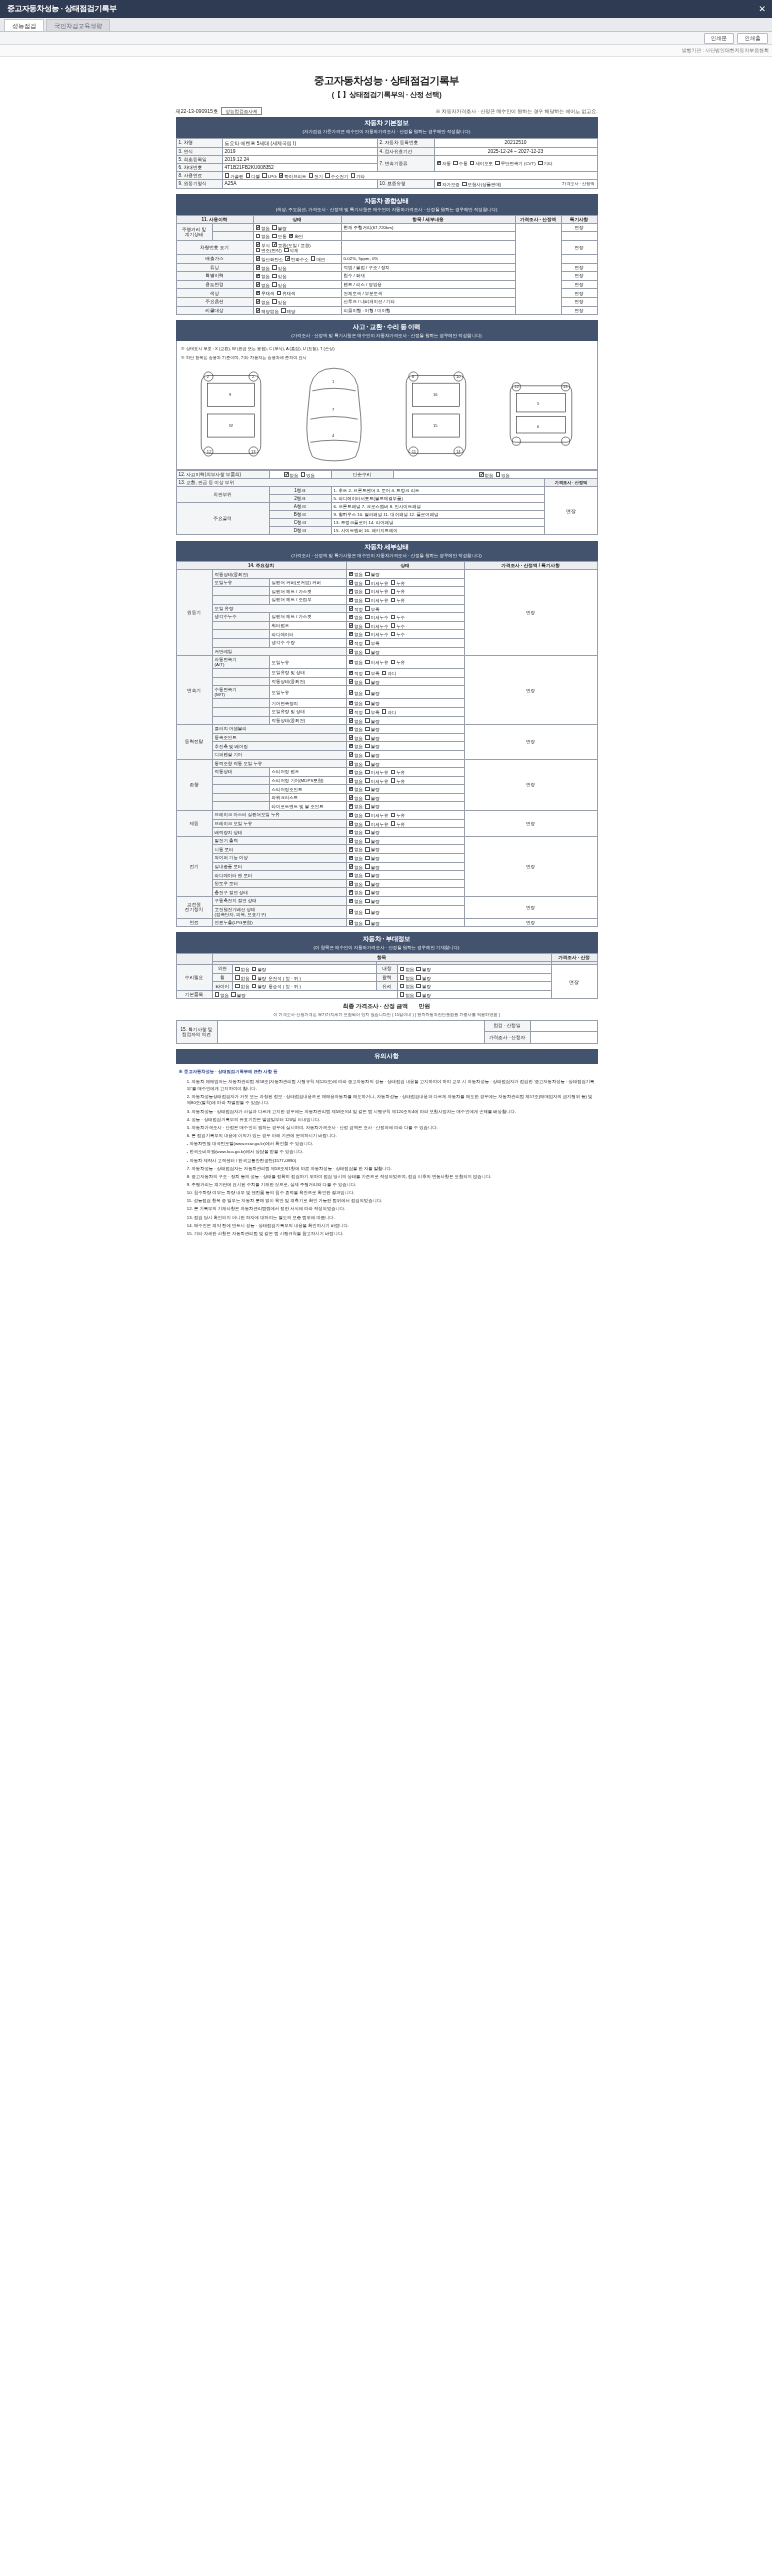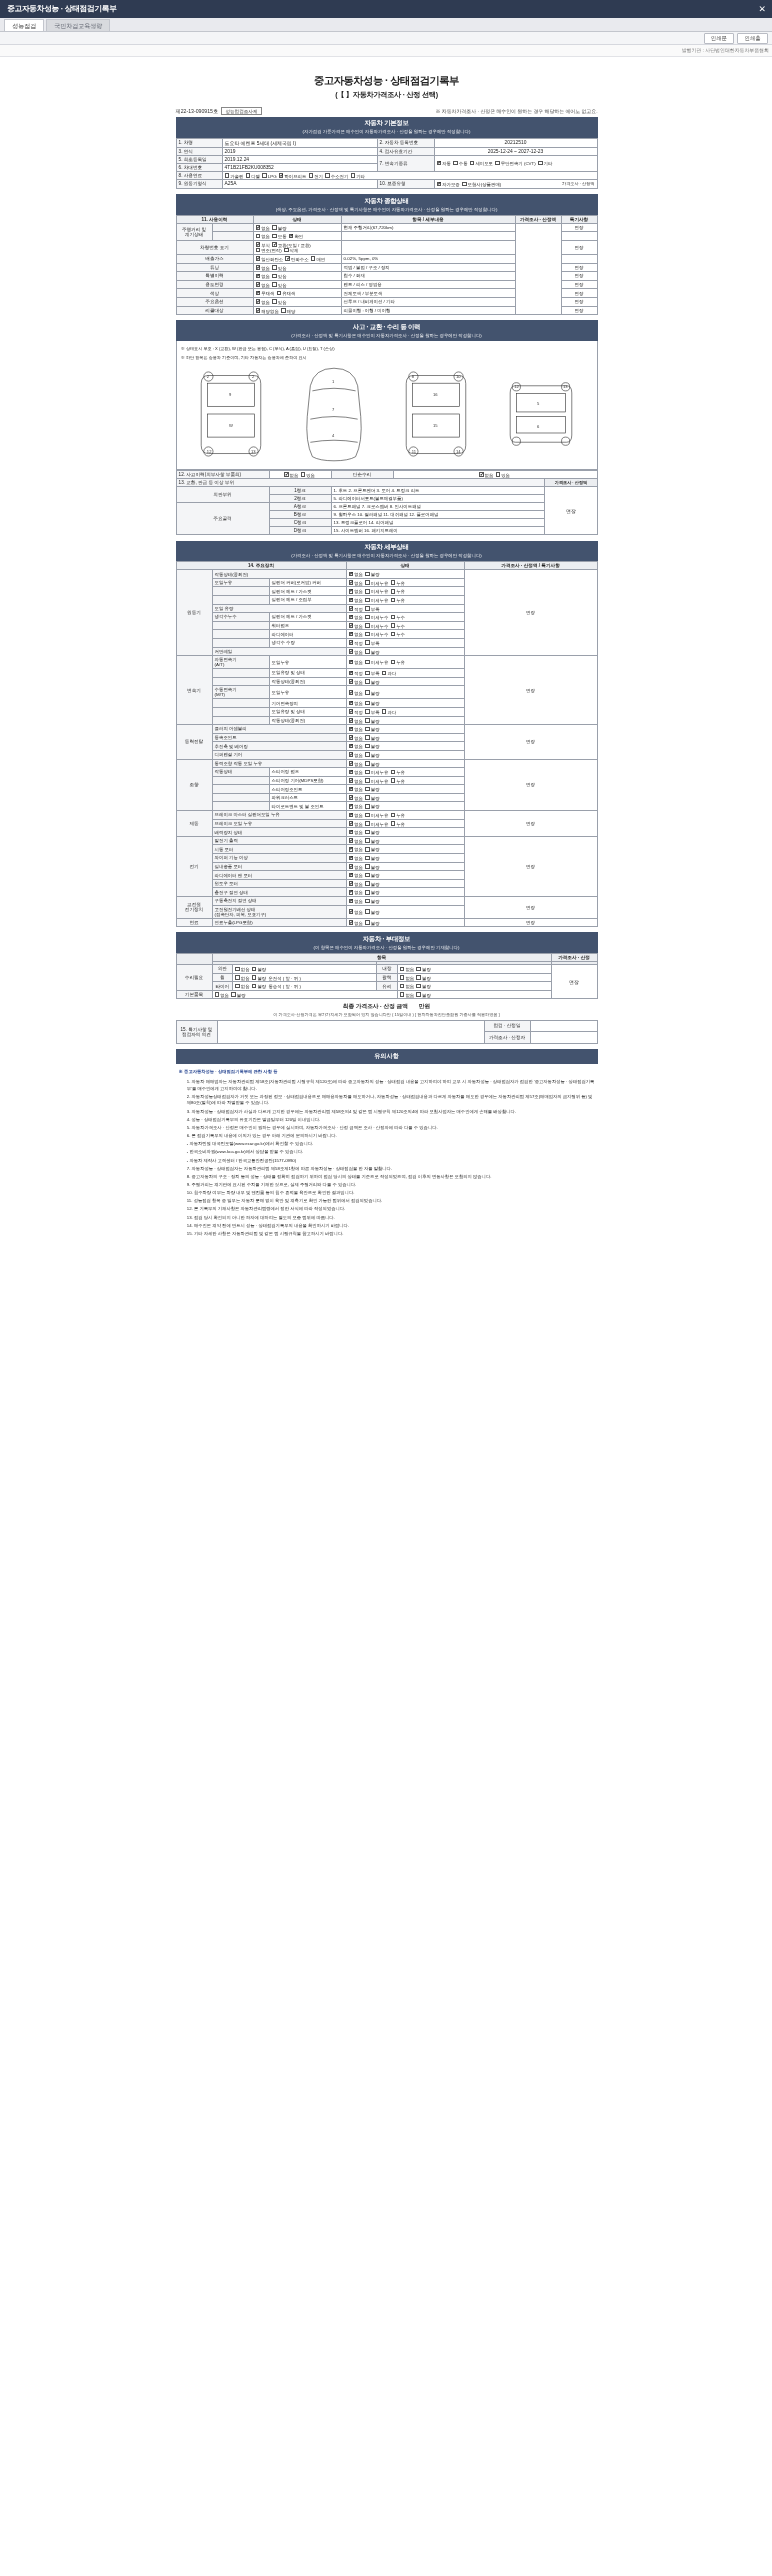--- a/index.html
+++ b/index.html
@@ -100,21 +100,21 @@
   <div class="btn">인쇄출</div>
 </div>
 <div class="urlbar">
   <span>발행기관 : 사단법인대한자동차부품협회</span>
 </div>
 
 <div class="page">
 <div class="doc">
 
   <div class="doc-title">중고자동차성능 · 상태점검기록부</div>
-  <div class="doc-sub">(【    】자동차가격조사 · 산정 선택)</div>
+  <div class="doc-sub">(【    】상태점검기록부의 · 산정 선택)</div>
 
   <div class="doc-meta">
     <div class="left">
       <span>제22-13-090915호</span>
       <span class="chip">성능점검조사제</span>
     </div>
     <div class="right">※ 자동차가격조사 · 산정은 매수인이 원하는 경우 해당하는 에어노 없고요.</div>
   </div>
 
   <div class="secbar">

